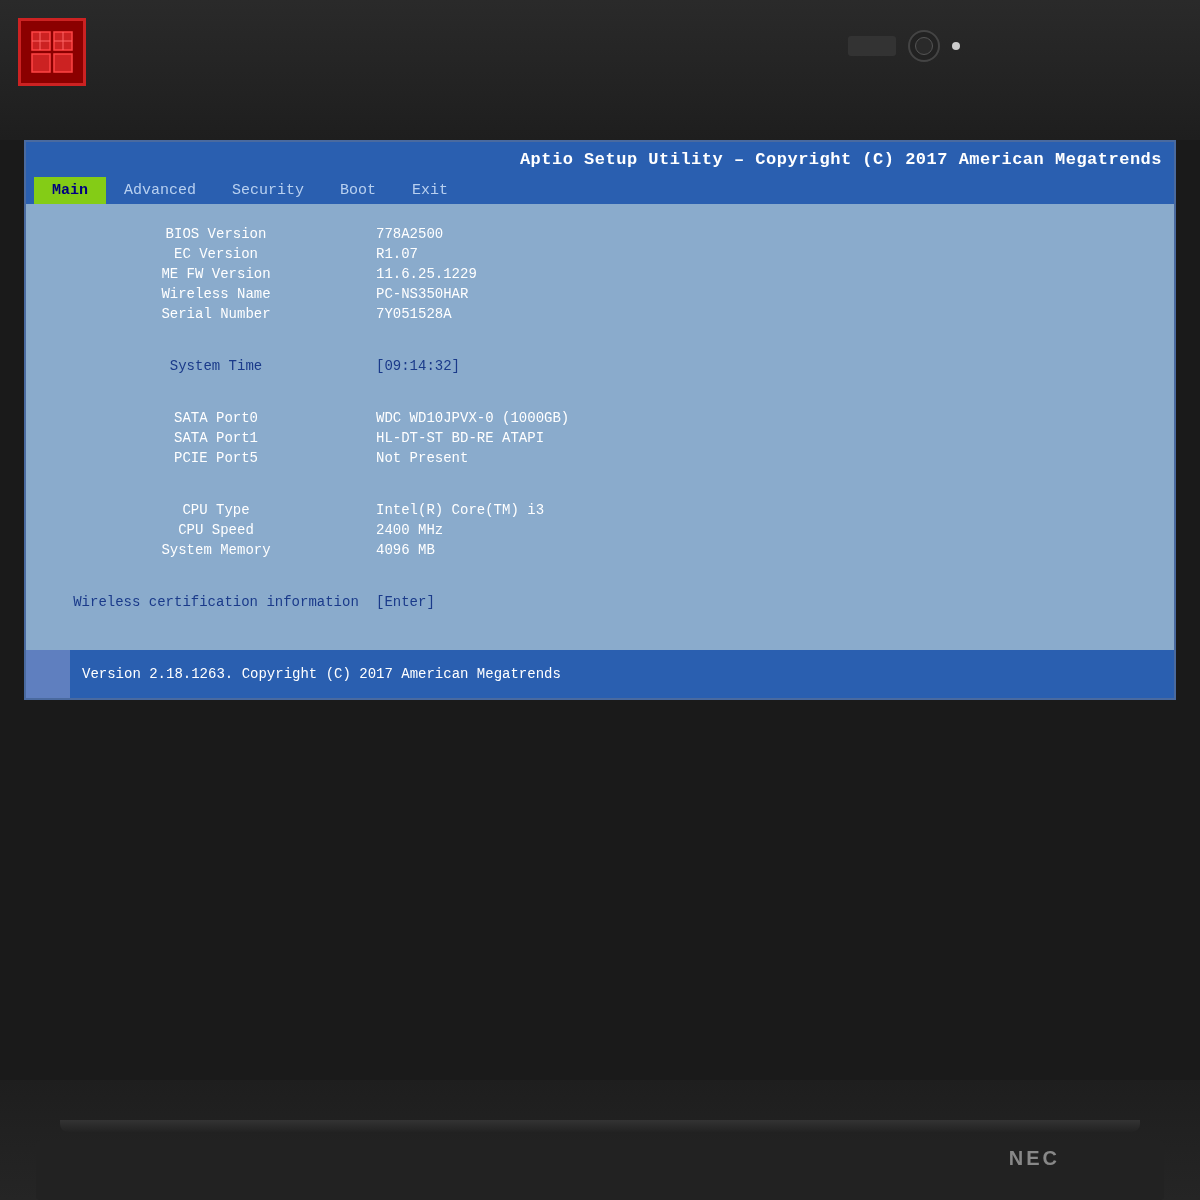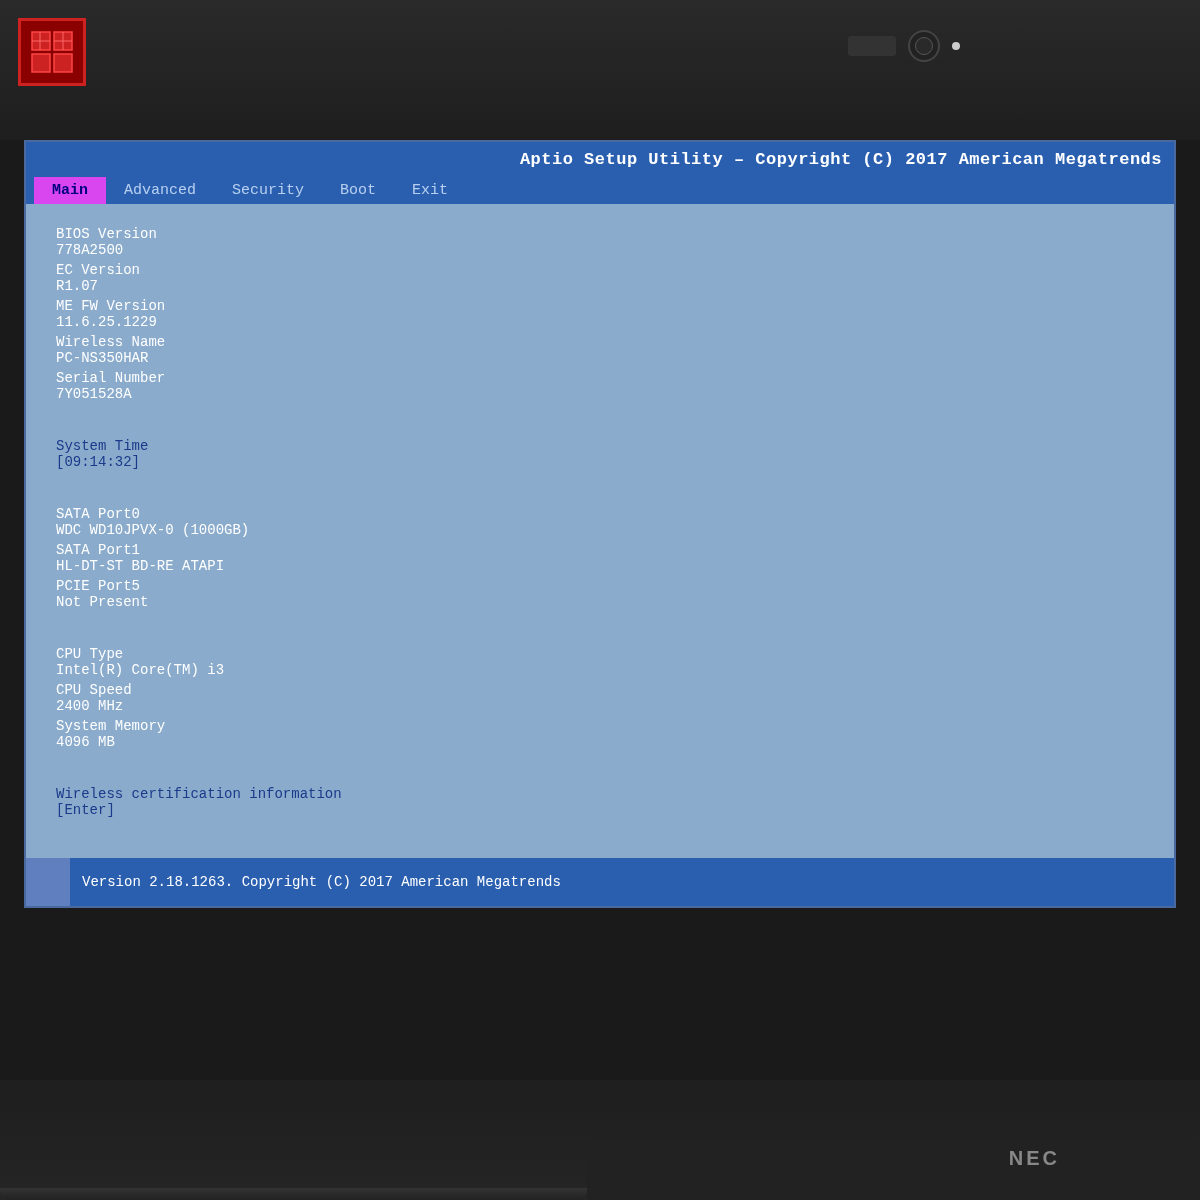--- a/index.html
+++ b/index.html
@@ -125,43 +125,44 @@
     .bios-tab {
       padding: 5px 18px;
       font-size: 15px;
       color: #b8d0f0;
       cursor: pointer;
       font-family: 'Courier New', Courier, monospace;
       font-weight: normal;
     }
 
     .bios-tab.active {
-      background: #d946ef;
+      background: #84cc16;
       color: #000080;
       font-weight: bold;
     }
 
     
     .bios-content {
       background: #8aabcc;
       flex: 1;
       padding: 22px 30px;
       display: flex;
       flex-direction: column;
       gap: 0;
     }
 
     .info-section {
       margin-bottom: 14px;
     }
 
     .info-row {
       display: flex;
-      flex-direction: column;
+      flex-direction: row;
       margin-bottom: 4px;
+      text-align: center;
     }
 
     .info-label {
       color: #ffffff;
       font-size: 14px;
       width: 320px;
       font-family: 'Courier New', Courier, monospace;
       white-space: pre;
     }
 
@@ -193,22 +194,22 @@
       font-family: 'Courier New', Courier, monospace;
       margin-left: 44px;
     }
 
     
     .laptop-bottom {
       width: 100%;
       height: 120px;
       background: linear-gradient(180deg, #1e1e1e 0%, #252525 100%);
       display: flex;
-      flex-direction: row;
-      align-items: flex-end;
+      flex-direction: column;
+      align-items: center;
       justify-content: flex-end;
       flex-shrink: 0;
     }
 
     .nec-logo {
       position: absolute;
       bottom: 30px;
       right: 140px;
       color: #888;
       font-size: 20px;

